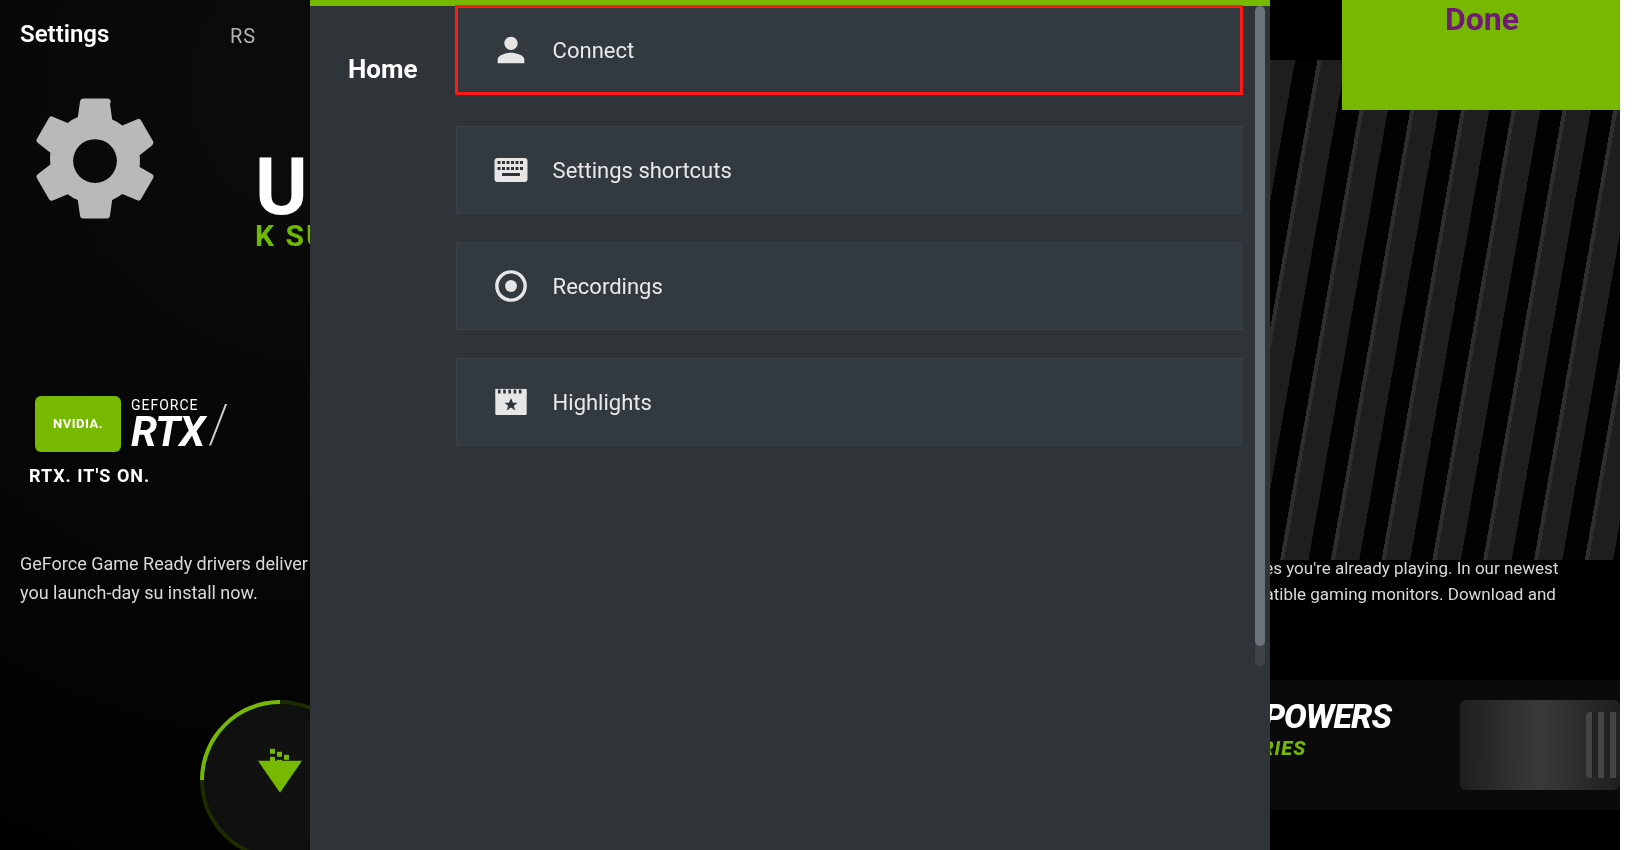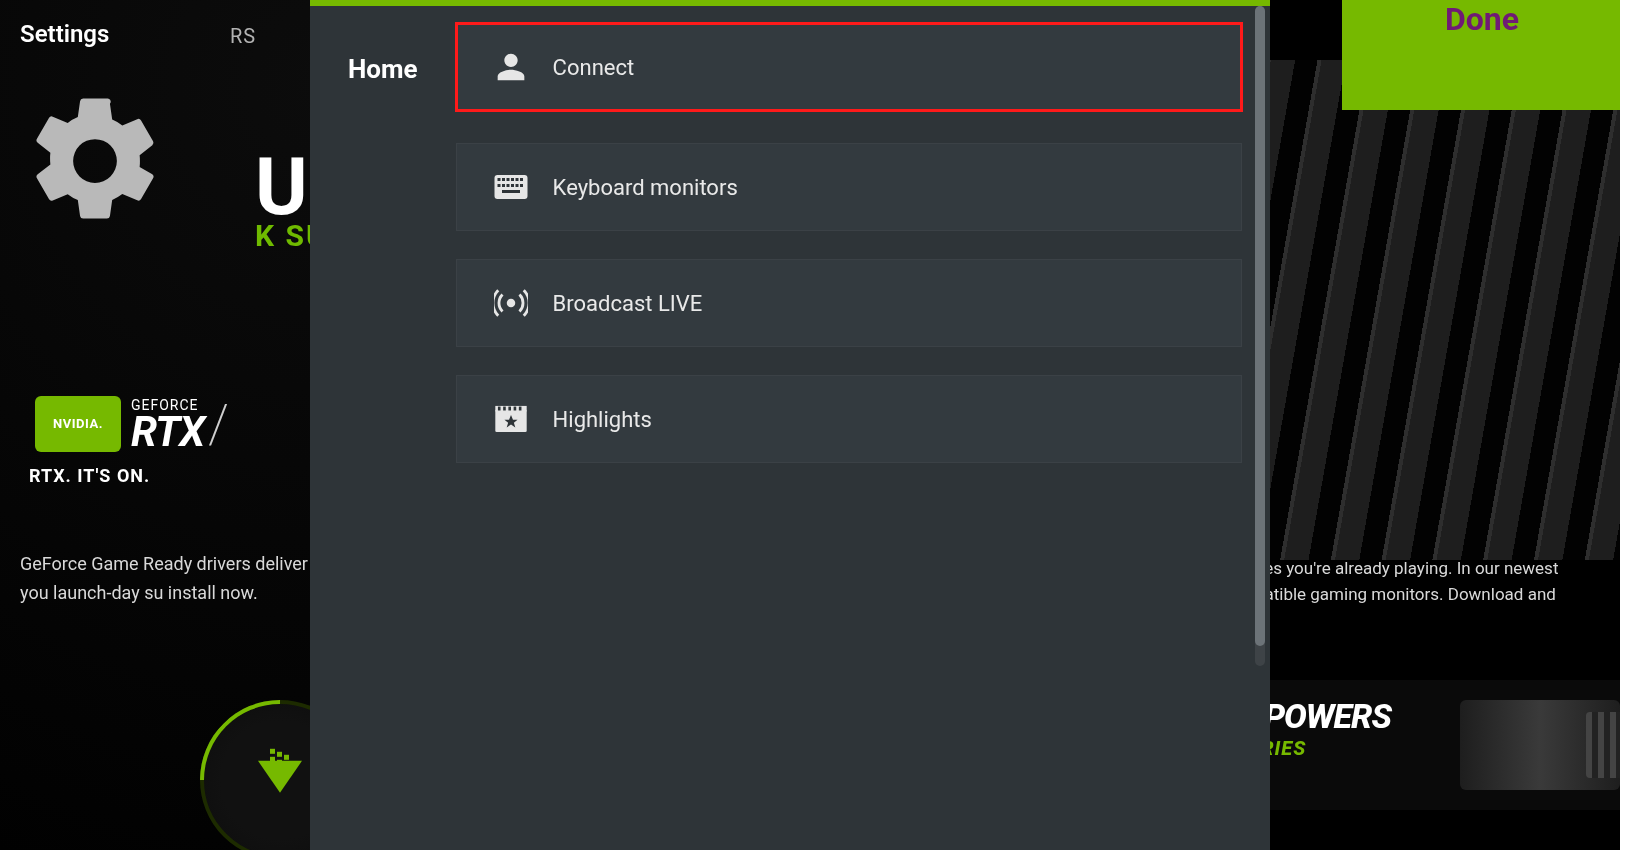--- a/index.html
+++ b/index.html
@@ -220,21 +220,21 @@
   }
 
   .overlay-heading {
     font-size: 26px;
     font-weight: 700;
     padding: 48px 0 30px 38px;
   }
 
   .items-wrap {
     flex: 1;
-    padding: 17px 28px 0 38px;
+    padding: 0 28px 0 38px;
     position: relative;
   }
 
   .item {
     background: #333a3f;
     border: 1px solid rgba(255,255,255,.04);
     height: 88px;
     margin-bottom: 28px;
     display: flex;
     align-items: center;
@@ -373,34 +373,33 @@
             <rect x="18" y="3" width="2" height="2" fill="#2e3438"></rect>
             <rect x="3" y="7" width="2" height="2" fill="#2e3438"></rect>
             <rect x="6" y="7" width="2" height="2" fill="#2e3438"></rect>
             <rect x="9" y="7" width="2" height="2" fill="#2e3438"></rect>
             <rect x="12" y="7" width="2" height="2" fill="#2e3438"></rect>
             <rect x="15" y="7" width="2" height="2" fill="#2e3438"></rect>
             <rect x="18" y="7" width="2" height="2" fill="#2e3438"></rect>
             <rect x="6" y="11" width="12" height="2" fill="#2e3438"></rect>
           </svg>
       </span>
-      <span class="label">Keyboard monitors</span>
-    </div>
-
+      <span class="label">Settings shortcuts</span>
+    </div>
 
     <div class="item">
       <span class="icon">
         <svg width="34" height="34" viewBox="0 0 24 24">
-            <circle cx="12" cy="12" r="3" fill="#e6e6e6"></circle>
-            <path fill="none" stroke="#e6e6e6" stroke-width="2" d="M6 6a8.49 8.49 0 0 0 0 12M18 6a8.49 8.49 0 0 1 0 12"></path>
-            <path fill="none" stroke="#e6e6e6" stroke-width="2" d="M3 3a12.73 12.73 0 0 0 0 18M21 3a12.73 12.73 0 0 1 0 18"></path>
+            <circle cx="12" cy="12" r="10" fill="none" stroke="#e6e6e6" stroke-width="2.4"></circle>
+            <circle cx="12" cy="12" r="4.2" fill="#e6e6e6"></circle>
           </svg>
       </span>
-      <span class="label">Broadcast LIVE</span>
-    </div>
+      <span class="label">Recordings</span>
+    </div>
+
 
     <div class="item" style="margin-bottom:8px">
       <span class="icon">
         <svg width="34" height="30" viewBox="0 0 26 22">
             <rect x="1" y="4" width="24" height="17" rx="1" fill="#e6e6e6"></rect>
             <rect x="1" y="1" width="24" height="4" fill="#e6e6e6"></rect>
             <rect x="3" y="1.5" width="2" height="3" fill="#2e3438"></rect>
             <rect x="7" y="1.5" width="2" height="3" fill="#2e3438"></rect>
             <rect x="11" y="1.5" width="2" height="3" fill="#2e3438"></rect>
             <rect x="15" y="1.5" width="2" height="3" fill="#2e3438"></rect>

